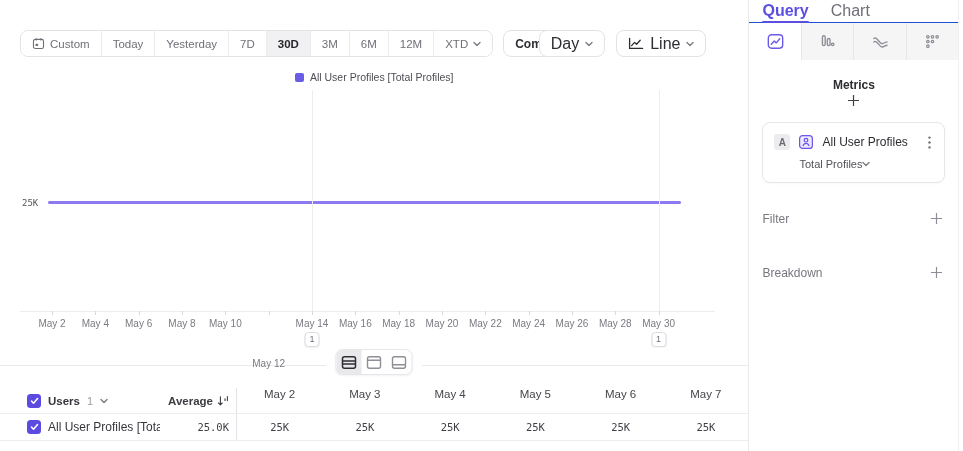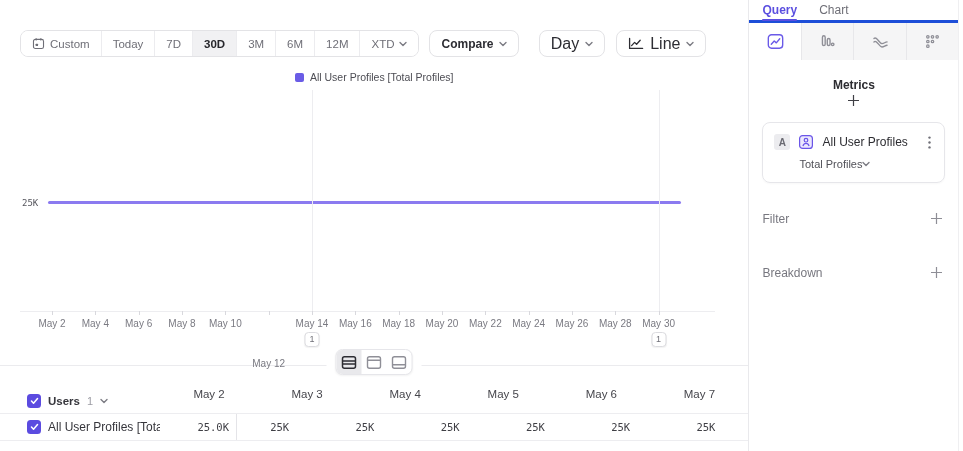--- a/index.html
+++ b/index.html
@@ -56,21 +56,21 @@
   .hdr-avg { font-size:11.5px; font-weight:bold; color:#3c3c42; }
   .hdr-date { font-size:11.5px; color:#46464c; }
   .row-name { font-size:12px; color:#36363c; white-space:nowrap; overflow:hidden; }
   .num { font-family:"DejaVu Sans Mono",monospace; font-size:10.5px; color:#3f3f45; }
   .checkbox { width:14px; height:14px; min-width:14px; border-radius:3.5px; background:#5b4be0;
     display:flex; align-items:center; justify-content:center; cursor:pointer; }
   .chev { color:#7c7c84; display:flex; }
 
   
   .panel { width:228px; height:451px; background:#fff; }
-  .panel-tabs { height:23px; display:flex; gap:22px; padding-left:13px; border-bottom:3px solid #1d4ed8; font-size:12px; }
+  .panel-tabs { height:23px; display:flex; gap:22px; padding-left:13px; border-bottom:1px solid #1d4ed8; font-size:16px; }
   .ptab { display:flex; align-items:center; height:100%; position:relative; cursor:pointer; color:#6e6e76; }
   .ptab.active { color:#5b4fe0; font-weight:bold; }
   .ptab.active::after { content:""; position:absolute; bottom:-1px; left:0; right:0; height:2px; background:#5b4fe0; border-radius:2px; }
   .icon-strip { height:37px; display:flex; background:#f5f5f6; }
   .icon-cell { flex:1; display:flex; align-items:center; justify-content:center; border-right:1px solid #e7e7ea;
     color:#8f8f97; cursor:pointer; }
   .icon-cell:last-child { border-right:none; }
   .icon-cell.active { background:#fff; color:#6a5ae8; }
   .panel-body { padding:0 13px; }
   .section-head { display:flex; justify-content:space-between; align-items:center; }
@@ -104,20 +104,23 @@
             <div class="range-btn">
               <svg width="13" height="13" viewBox="0 0 14 14" fill="none" stroke="currentColor" stroke-width="1.2">
                 <rect x="1.6" y="2.6" width="10.8" height="9.8" rx="2"></rect>
                 <path d="M4.5 1.4v2.4M9.5 1.4v2.4"></path>
                 <rect x="3.9" y="7.2" width="2.6" height="2.6" rx=".6" fill="currentColor" stroke="none"></rect>
               </svg>
               <span>Custom</span>
             </div>
             <div class="range-btn">
               <span>Today</span>
+            </div>
+            <div class="range-btn">
+              <span>Yesterday</span>
             </div>
             <div class="range-btn">
               <span>7D</span>
             </div>
             <div class="range-btn active">
               <span>30D</span>
             </div>
             <div class="range-btn">
               <span>3M</span>
             </div>
@@ -249,20 +252,26 @@
               </svg>
           </span>
           <span class="hdr-users">Users</span>
           <span class="hdr-count">1</span>
           <span class="chev">
               <svg width="8" height="6" viewBox="0 0 8 6" fill="none" stroke="currentColor" stroke-width="1.4" stroke-linecap="round" stroke-linejoin="round">
                 <path d="M1 1.5L4 4.5 7 1.5"></path>
               </svg>
             </span>
         </div>
+        <div class="cell-avg">
+          <span class="hdr-avg">Average</span>
+          <svg width="12" height="12" viewBox="0 0 12 12" fill="none" stroke="#3c3c42" stroke-width="1.1" stroke-linecap="round">
+            <path d="M3.4 1.8v8M3.4 9.8L1.6 8M3.4 9.8L5.2 8M8 5.6V3.8M10.4 5.6V1.6"></path>
+            </svg>
+        </div>
         <div style="display:flex; flex:1; height:100%;" id="date-header-cells">
             <div class="cell-val hdr-date">May 2</div>
             <div class="cell-val hdr-date">May 3</div>
             <div class="cell-val hdr-date">May 4</div>
             <div class="cell-val hdr-date">May 5</div>
             <div class="cell-val hdr-date">May 6</div>
             <div class="cell-val hdr-date">May 7</div>
           </div>
       </div>
       <div id="table-rows">

